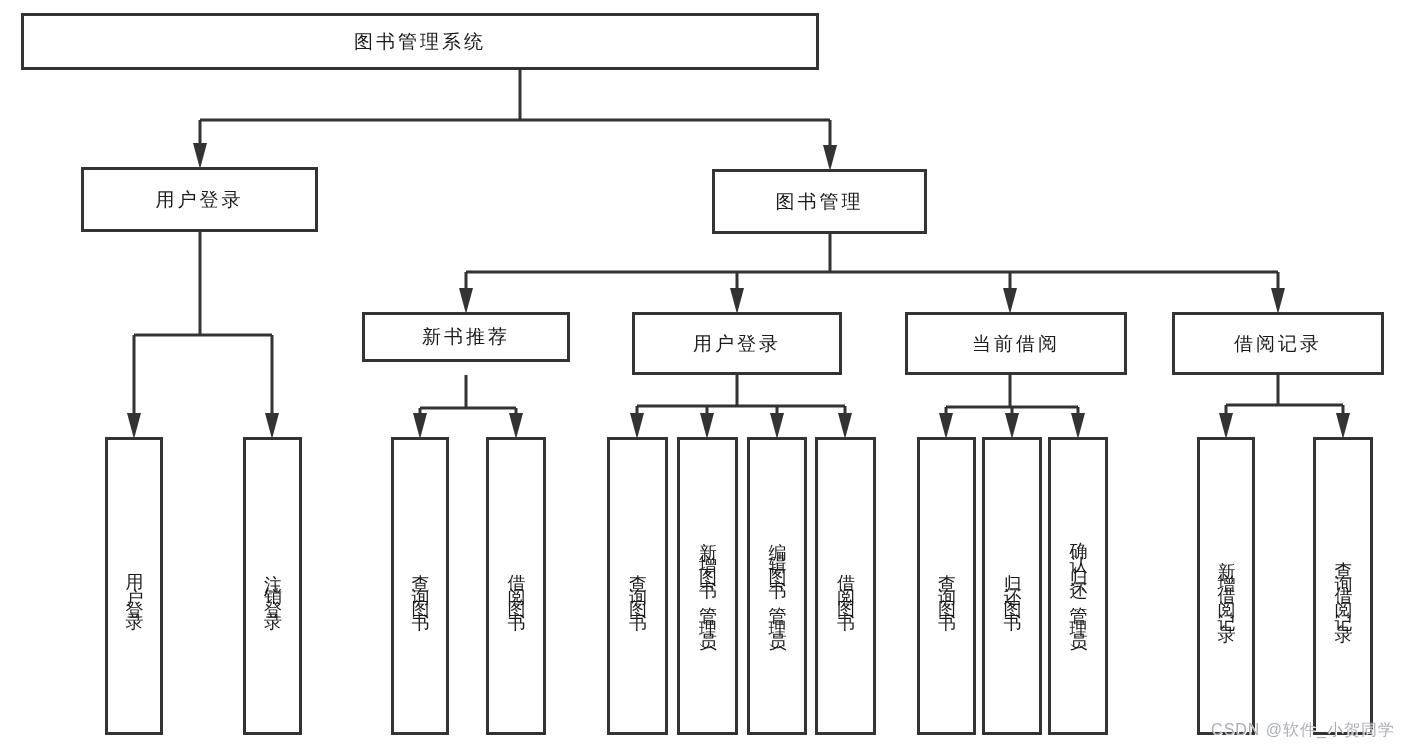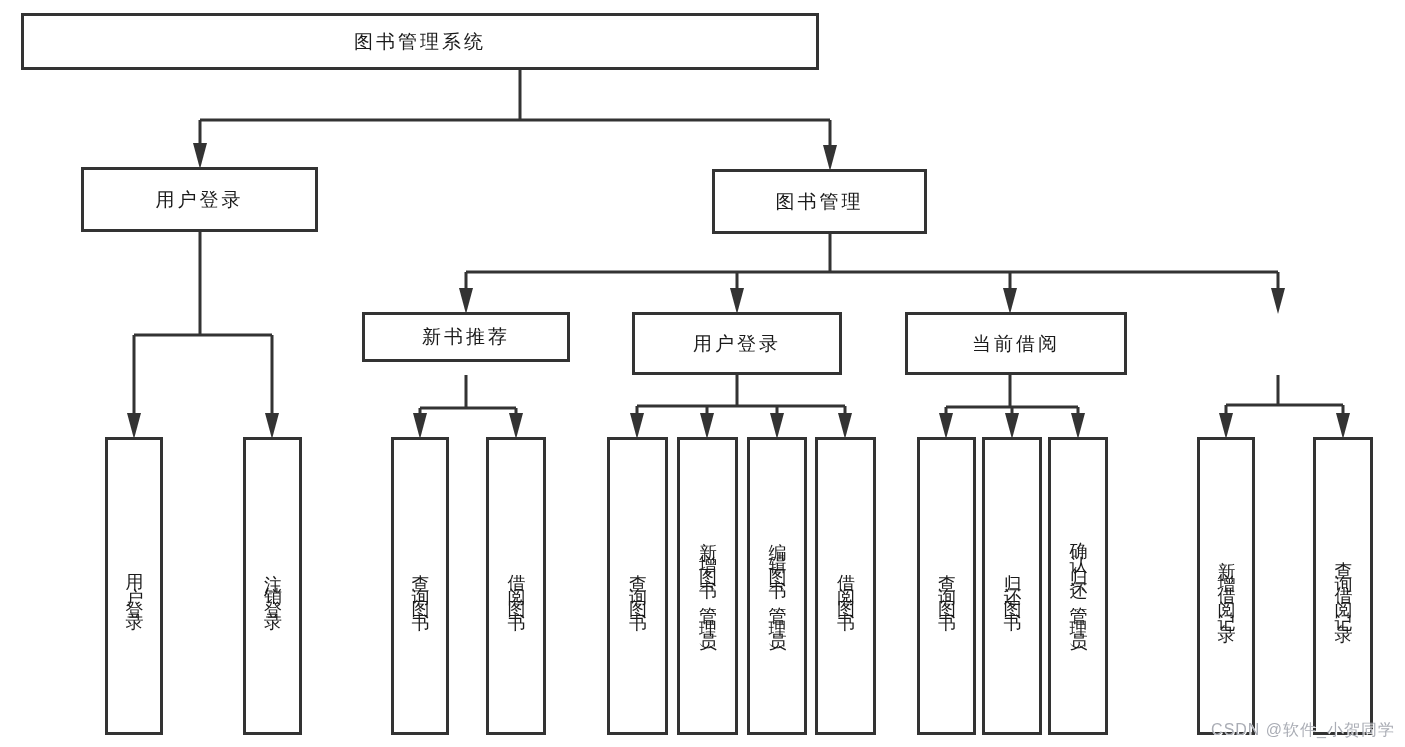--- a/index.html
+++ b/index.html
@@ -86,20 +86,23 @@
 
   <div class="node h" style="left:362px; top:312px; width:208px; height:50px">
     <span>新书推荐</span>
   </div>
   <div class="node h" style="left:632px; top:312px; width:210px; height:63px">
     <span>用户登录</span>
   </div>
   <div class="node h" style="left:905px; top:312px; width:222px; height:63px">
     <span>当前借阅</span>
   </div>
+  <div class="node h" style="left:1172px; top:312px; width:212px; height:63px">
+    <span>借阅记录</span>
+  </div>
 
   <div class="node v" style="left:105px; top:437px; width:58px; height:298px">
     <span>用户登录</span>
   </div>
   <div class="node v" style="left:243px; top:437px; width:59px; height:298px">
     <span>注销登录</span>
   </div>
 
   <div class="node v" style="left:391px; top:437px; width:58px; height:298px">
     <span>查询图书</span>

